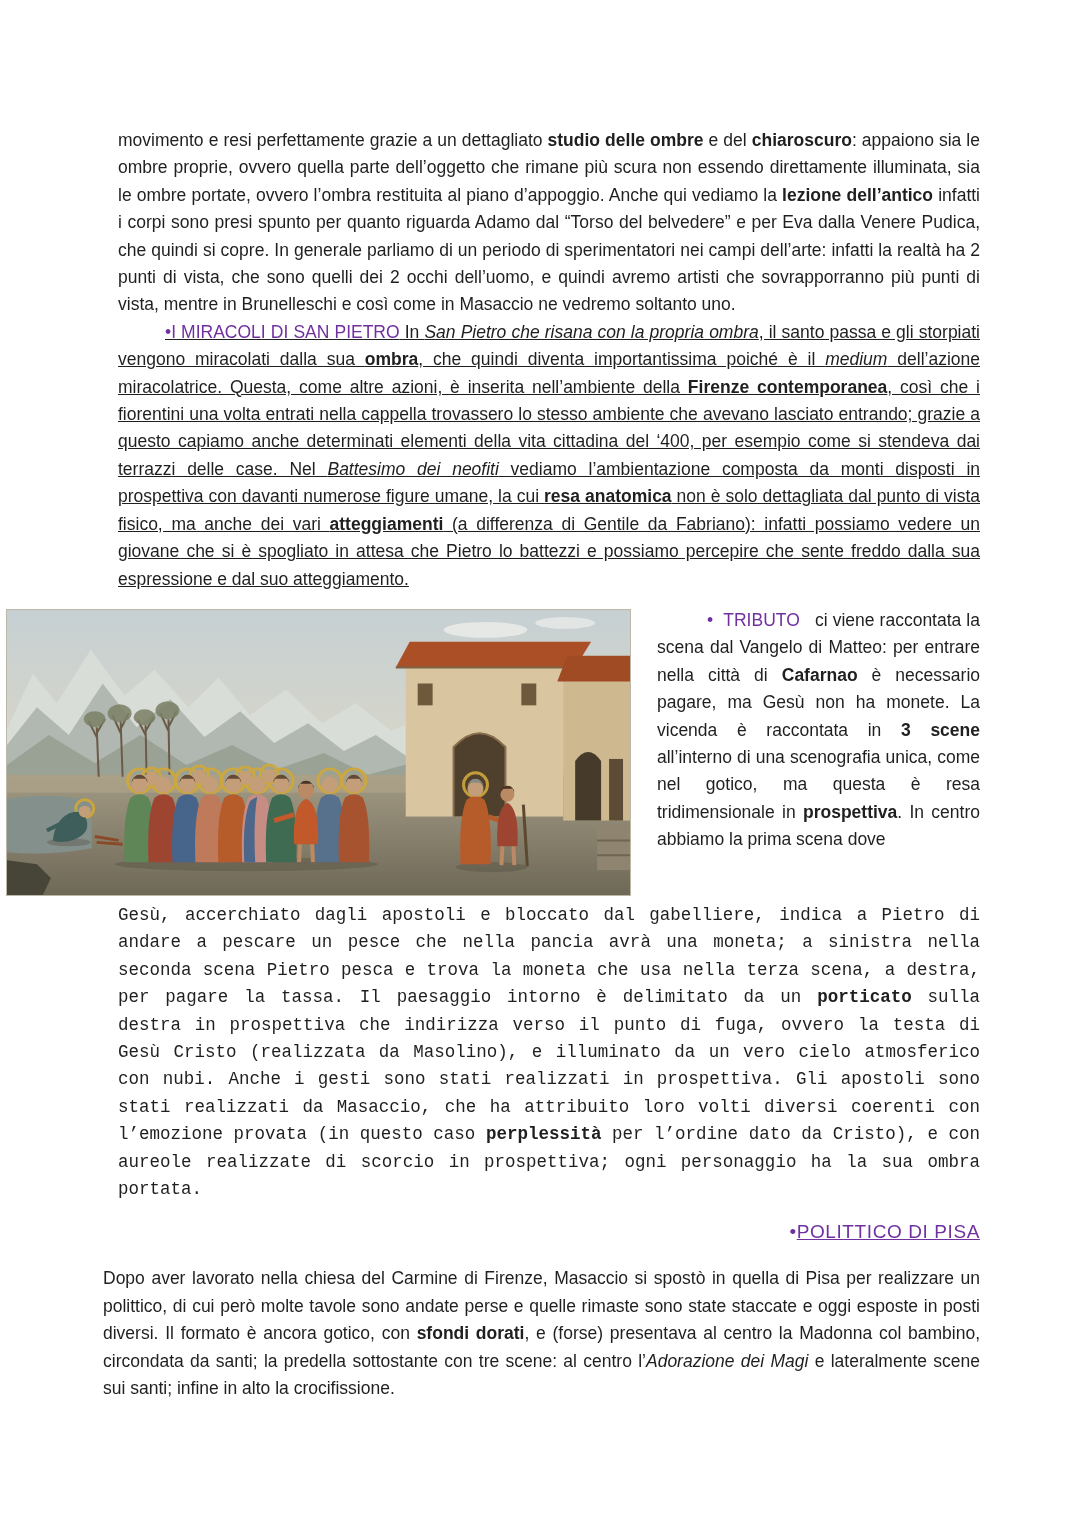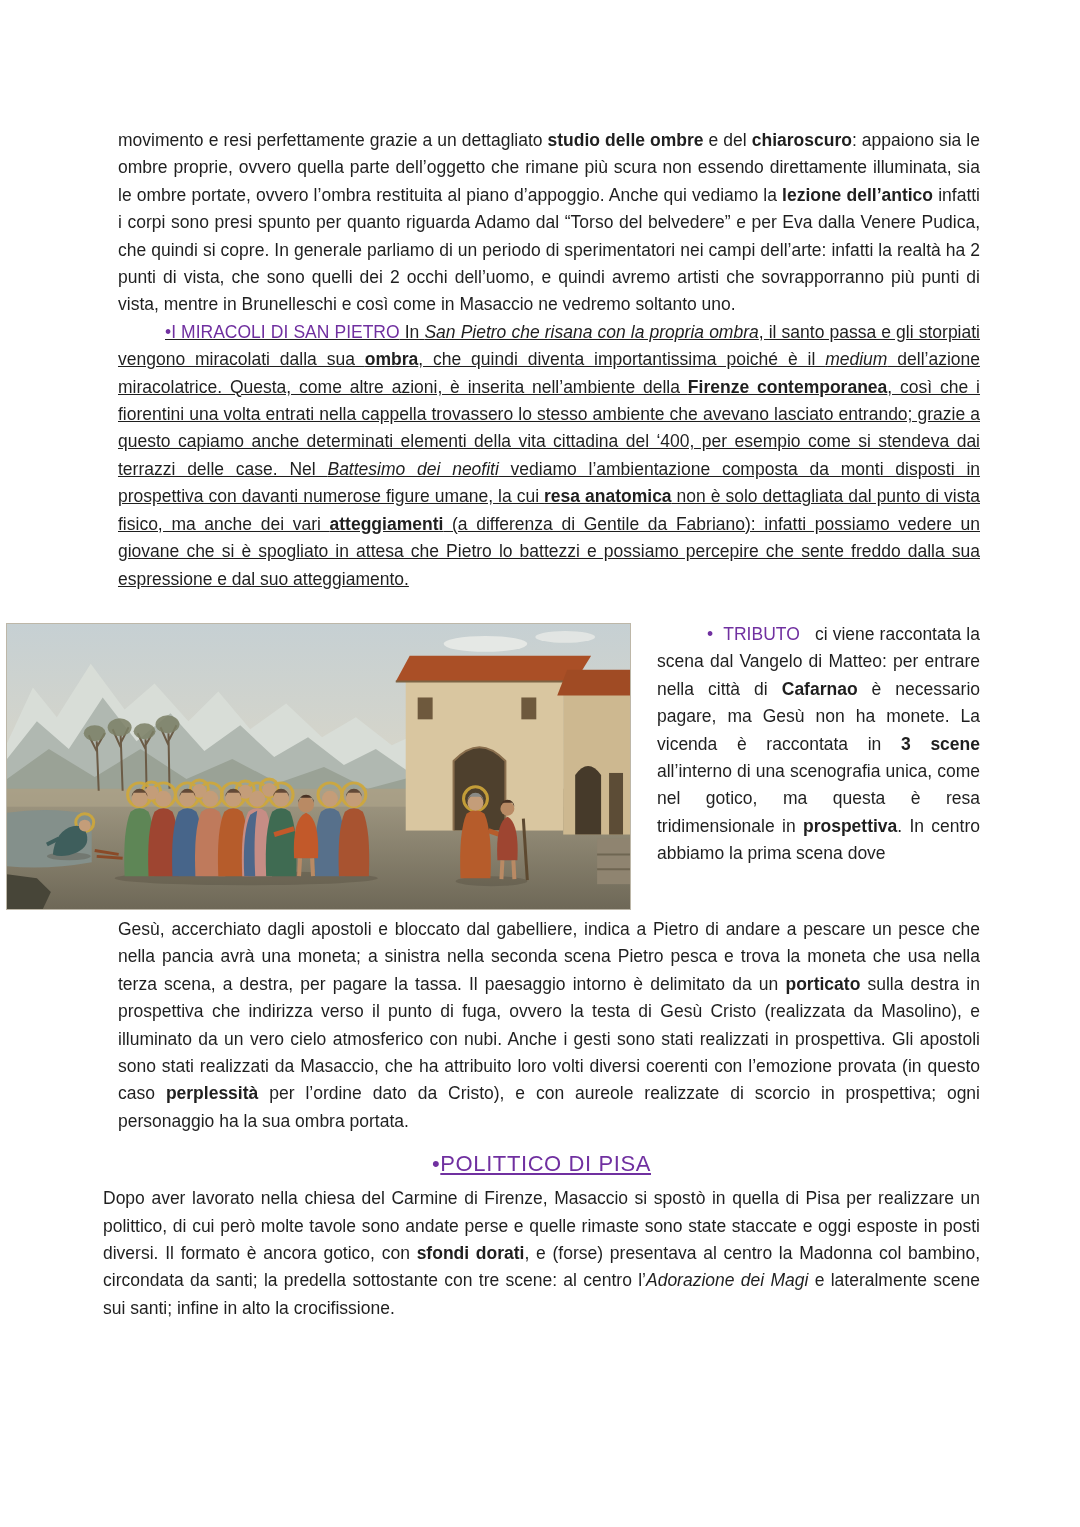--- a/index.html
+++ b/index.html
@@ -17,36 +17,36 @@
     left:103px; top:127px;
     width:877px;
     font-size:17.5px;
     line-height:27.4px;
     text-align:justify;
   }
   .para { margin:0; }
   .indent { margin-left:15px; }
   .fi-47 { text-indent:47px;text-decoration:underline; }
   .fi-50 { text-indent:50px; }
-  .tributo-block { margin-top:28px; }
+  .tributo-block { margin-top:14px; }
   .fresco {
     float:left;
     width:625px; height:287px;
     margin:2px 26px 6px -97px;
     border:1px solid #bdb7a8;
     box-sizing:border-box;
     background:#d9d6c8;
   }
   .fresco svg { display:block; width:100%; height:100%; }
-  .clearfloat { clear:left; }
+  .clearfloat { clear:left;font-family:Liberation Mono, monospace; }
   .heading {
-    margin:16px 0 8px 0;
-    font-size:22px;
+    margin:16px 0 20px 0;
+    font-size:19px;
     letter-spacing:0.6px;
-    text-align:center;
+    text-align:right;
     line-height:26px;
   }
 </style>
 </head>
 <body>
 
 <div class="page">
   <div class="content">
 
     <p class="para indent"><span>movimento e resi perfettamente grazie a un dettagliato </span><span style="font-weight: 700;">studio delle ombre</span><span> e del </span><span style="font-weight: 700;">chiaroscuro</span><span>: appaiono sia le ombre proprie, ovvero quella parte dell’oggetto che rimane più scura non essendo direttamente illuminata, sia le ombre portate, ovvero l’ombra restituita al piano d’appoggio. Anche qui vediamo la </span><span style="font-weight: 700;">lezione dell’antico</span><span> infatti i corpi sono presi spunto per quanto riguarda Adamo dal “Torso del belvedere” e per Eva dalla Venere Pudica, che quindi si copre. In generale parliamo di un periodo di sperimentatori nei campi dell’arte: infatti la realtà ha 2 punti di vista, che sono quelli dei 2 occhi dell’uomo, e quindi avremo artisti che sovrapporranno più punti di vista, mentre in Brunelleschi e così come in Masaccio ne vedremo soltanto uno.</span></p>

